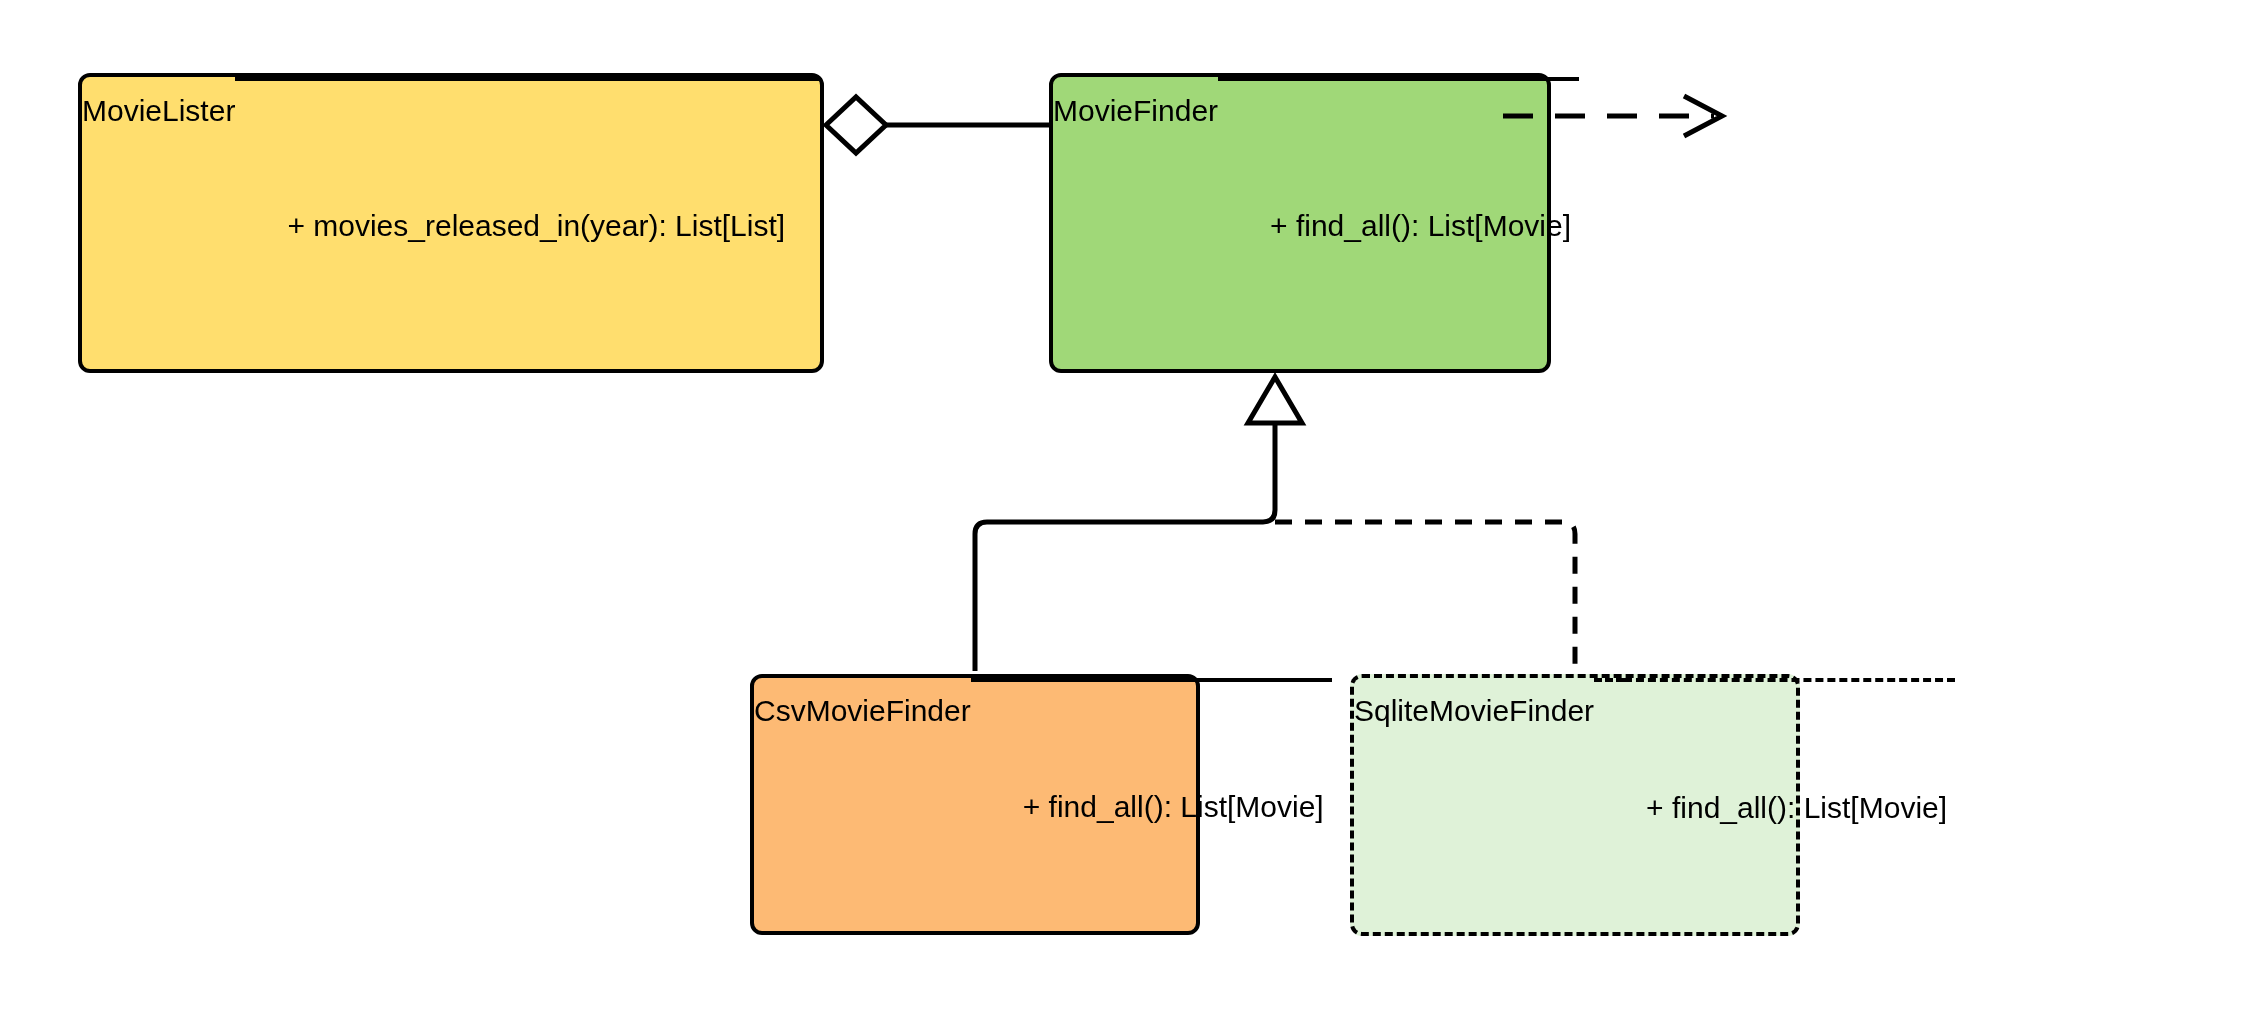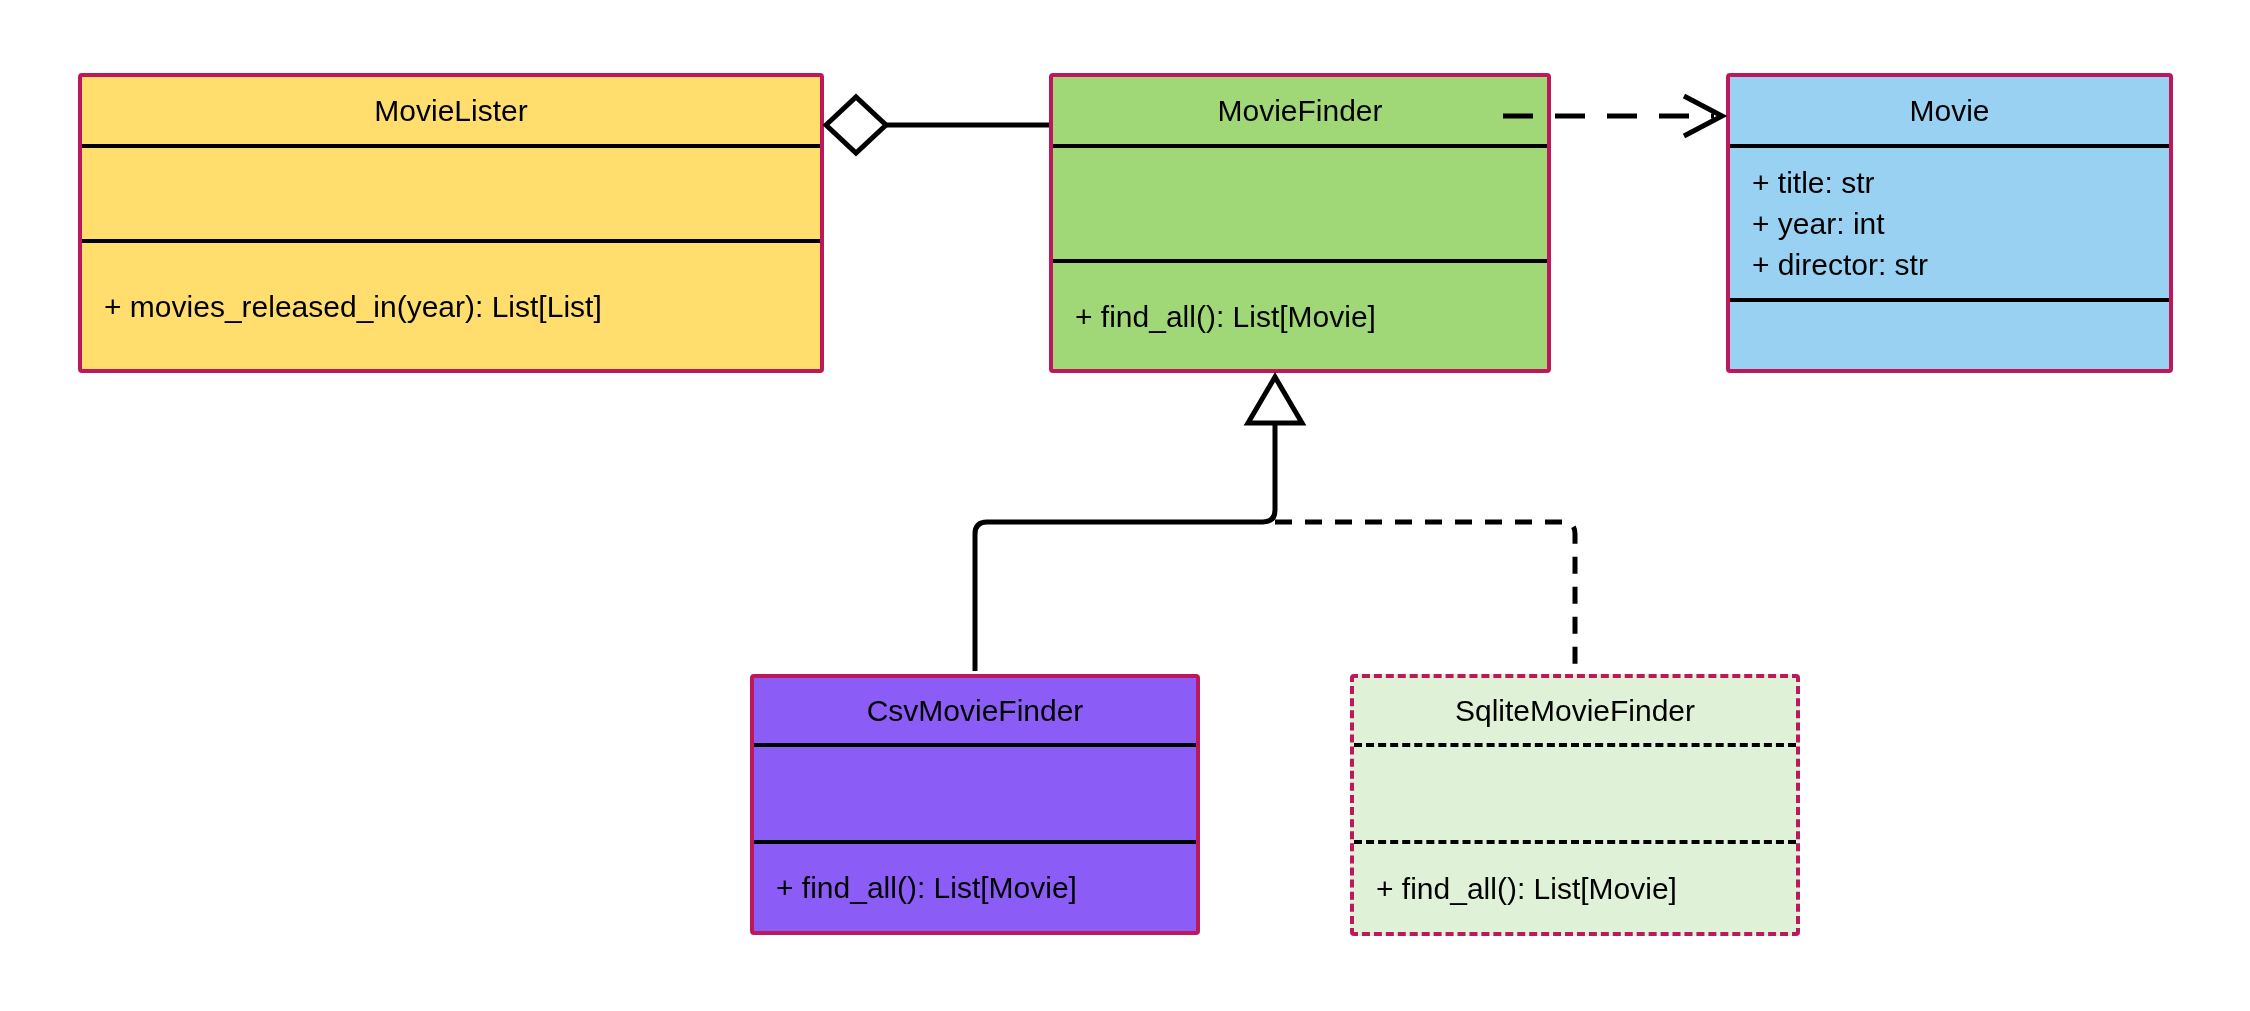--- a/index.html
+++ b/index.html
@@ -6,23 +6,23 @@
   #canvas {
     position:relative;
     width:2250px; height:1011px;
     background:#ffffff;
     font-family:"Liberation Sans", sans-serif;
     color:#000000;
     overflow:hidden;
   }
   .uml-class {
     position:absolute;
-    display:flex; flex-direction:column;
-    border:4px solid #be185d;
-    border-radius:4px;
+    display:flex; flex-direction:row;
+    border:4px solid #000000;
+    border-radius:12px;
     box-sizing:border-box;
   }
   .uml-title {
     flex:0 0 auto;
     display:flex; align-items:center; justify-content:center;
     font-size:30px;
     box-sizing:border-box;
   }
   .uml-attrs, .uml-methods {
     box-sizing:border-box;
@@ -40,21 +40,21 @@
   .c-movielister .uml-attrs { height:95px; }
 
   .c-moviefinder { left:1049px; top:73px; width:502px; height:300px; background:#A0D878; }
   .c-moviefinder .uml-title { height:67px; }
   .c-moviefinder .uml-attrs { height:115px; }
 
   .c-movie { left:1726px; top:73px; width:447px; height:300px; background:#99D1F2; }
   .c-movie .uml-title { height:67px; }
   .c-movie .uml-attrs { height:154px; justify-content:center; }
 
-  .c-csvmoviefinder { left:750px; top:674px; width:450px; height:261px; background:#8b5cf6; }
+  .c-csvmoviefinder { left:750px; top:674px; width:450px; height:261px; background:#fdba74; }
   .c-csvmoviefinder .uml-title { height:65px; }
   .c-csvmoviefinder .uml-attrs { height:97px; }
 
   .c-sqlitemoviefinder {
     left:1350px; top:674px; width:450px; height:262px;
     background:#DFF2D8;
     border-style:dashed;
   }
   .c-sqlitemoviefinder .uml-title { height:65px; }
   .c-sqlitemoviefinder .uml-attrs { height:97px; }
@@ -81,29 +81,20 @@
   </div>
 
   <div class="uml-class c-moviefinder">
     <div class="uml-title">MovieFinder</div>
     <div class="uml-attrs"></div>
     <div class="uml-methods">
       <div class="uml-member">+ find_all(): List[Movie]</div>
     </div>
   </div>
 
-  <div class="uml-class c-movie">
-    <div class="uml-title">Movie</div>
-    <div class="uml-attrs">
-      <div class="uml-member">+ title: str</div>
-      <div class="uml-member">+ year: int</div>
-      <div class="uml-member">+ director: str</div>
-    </div>
-    <div class="uml-methods"></div>
-  </div>
 
   <div class="uml-class c-csvmoviefinder">
     <div class="uml-title">CsvMovieFinder</div>
     <div class="uml-attrs"></div>
     <div class="uml-methods">
       <div class="uml-member">+ find_all(): List[Movie]</div>
     </div>
   </div>
 
   <div class="uml-class c-sqlitemoviefinder">

